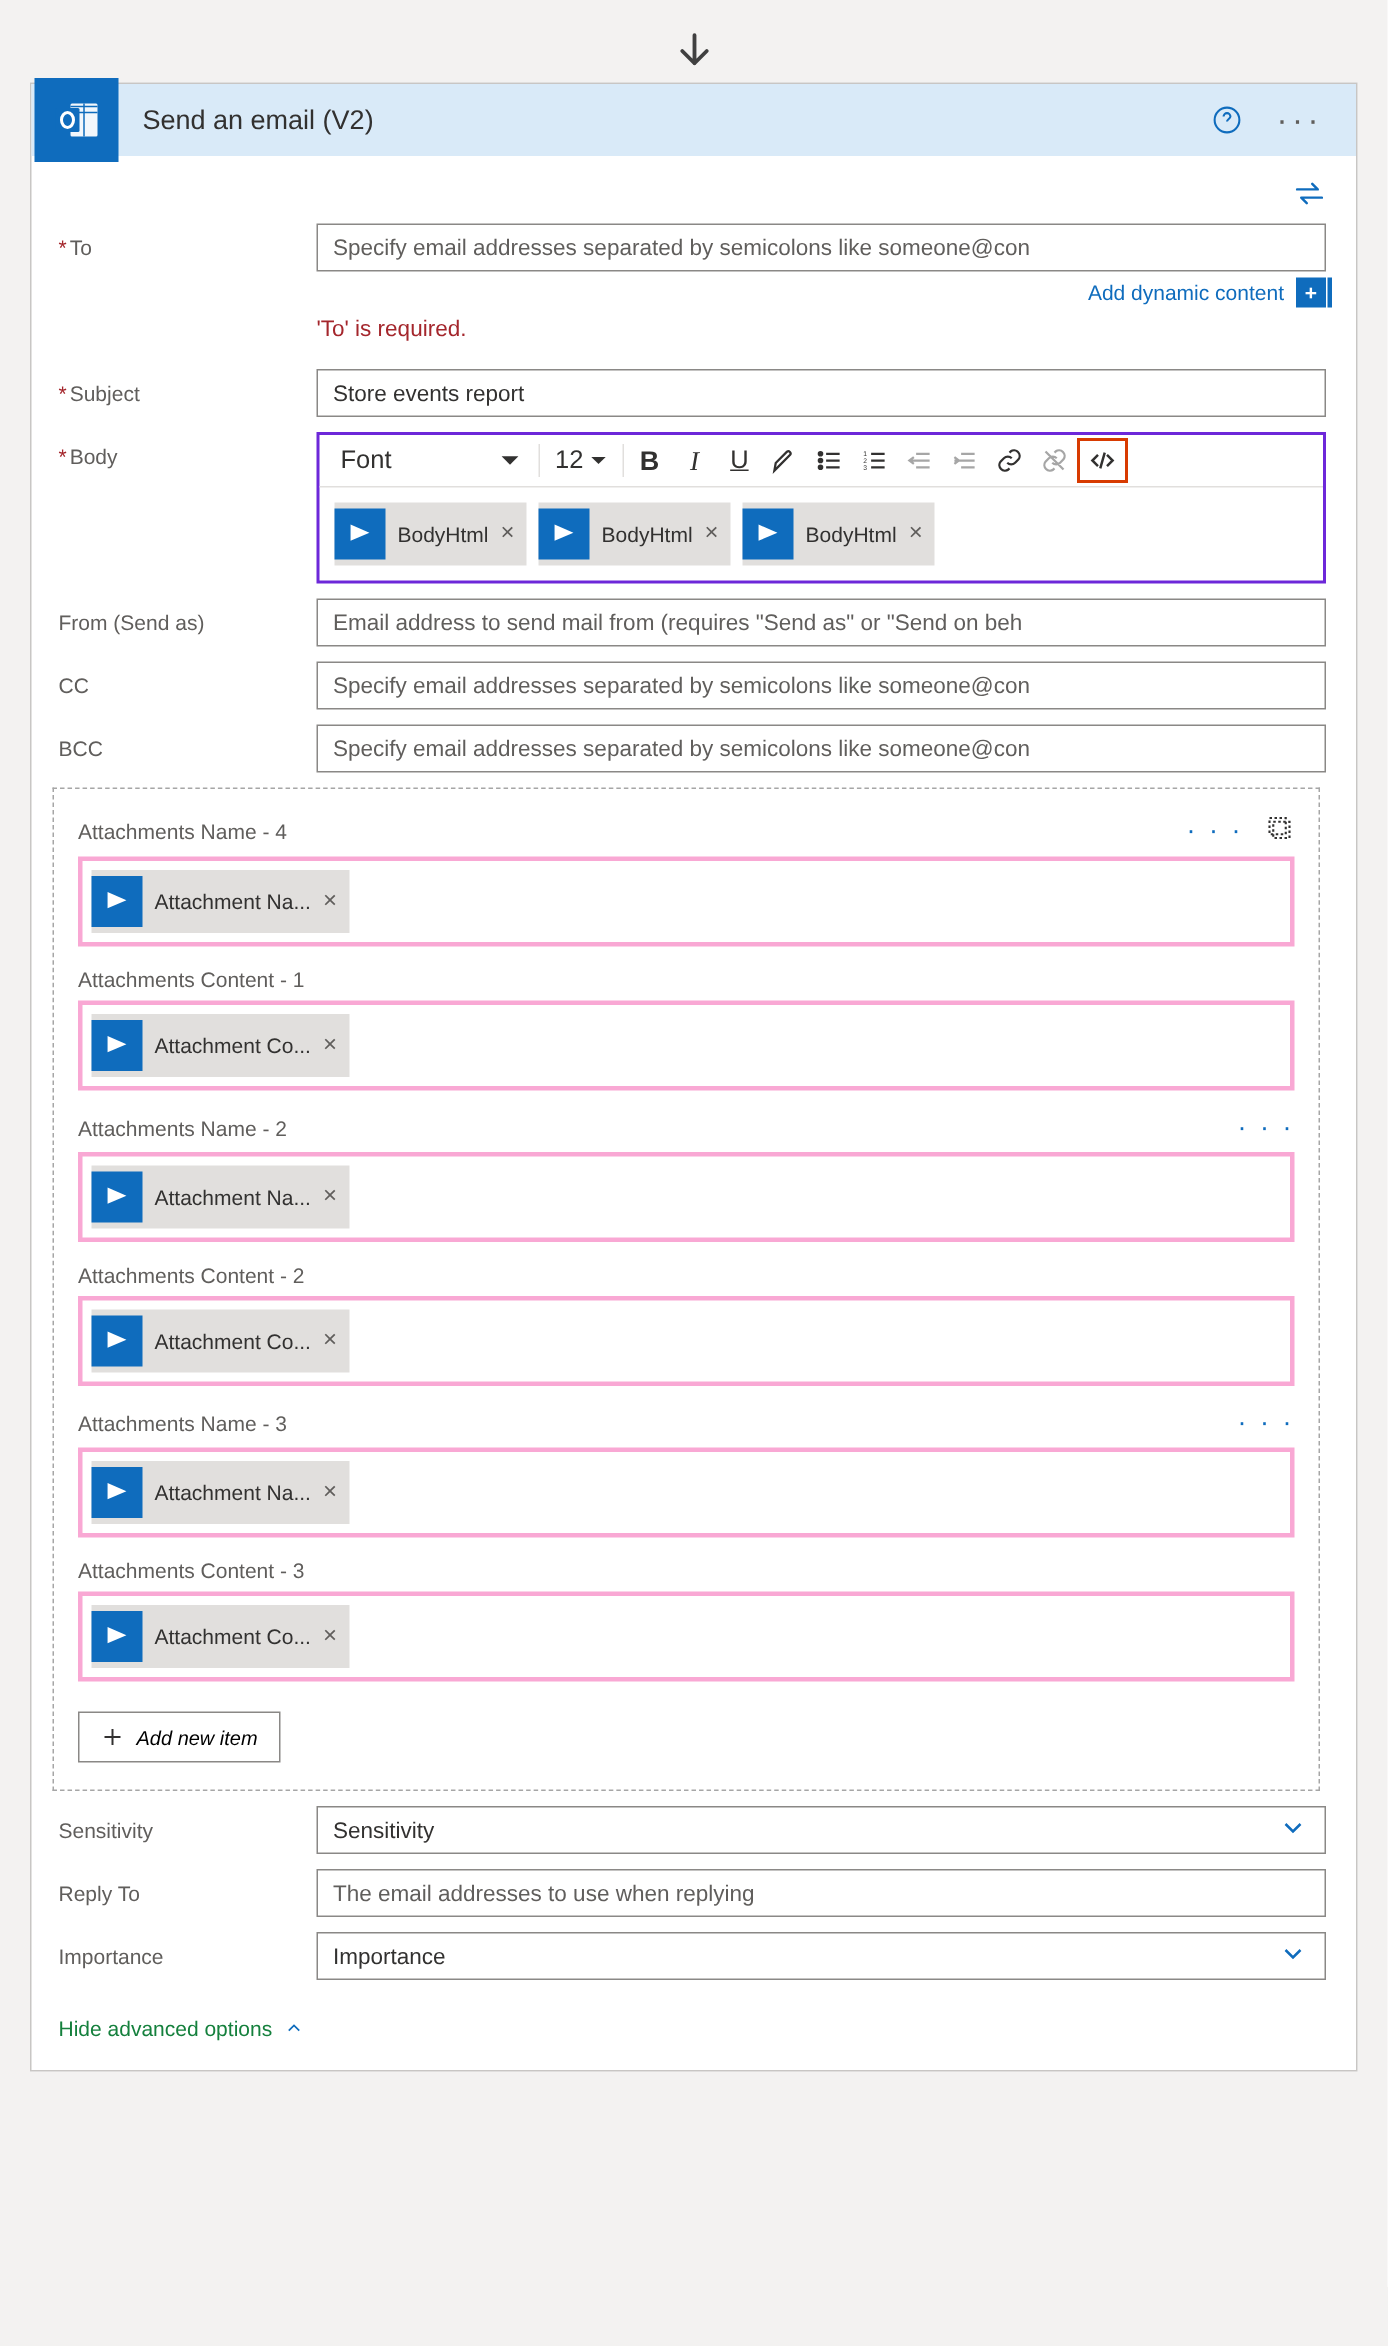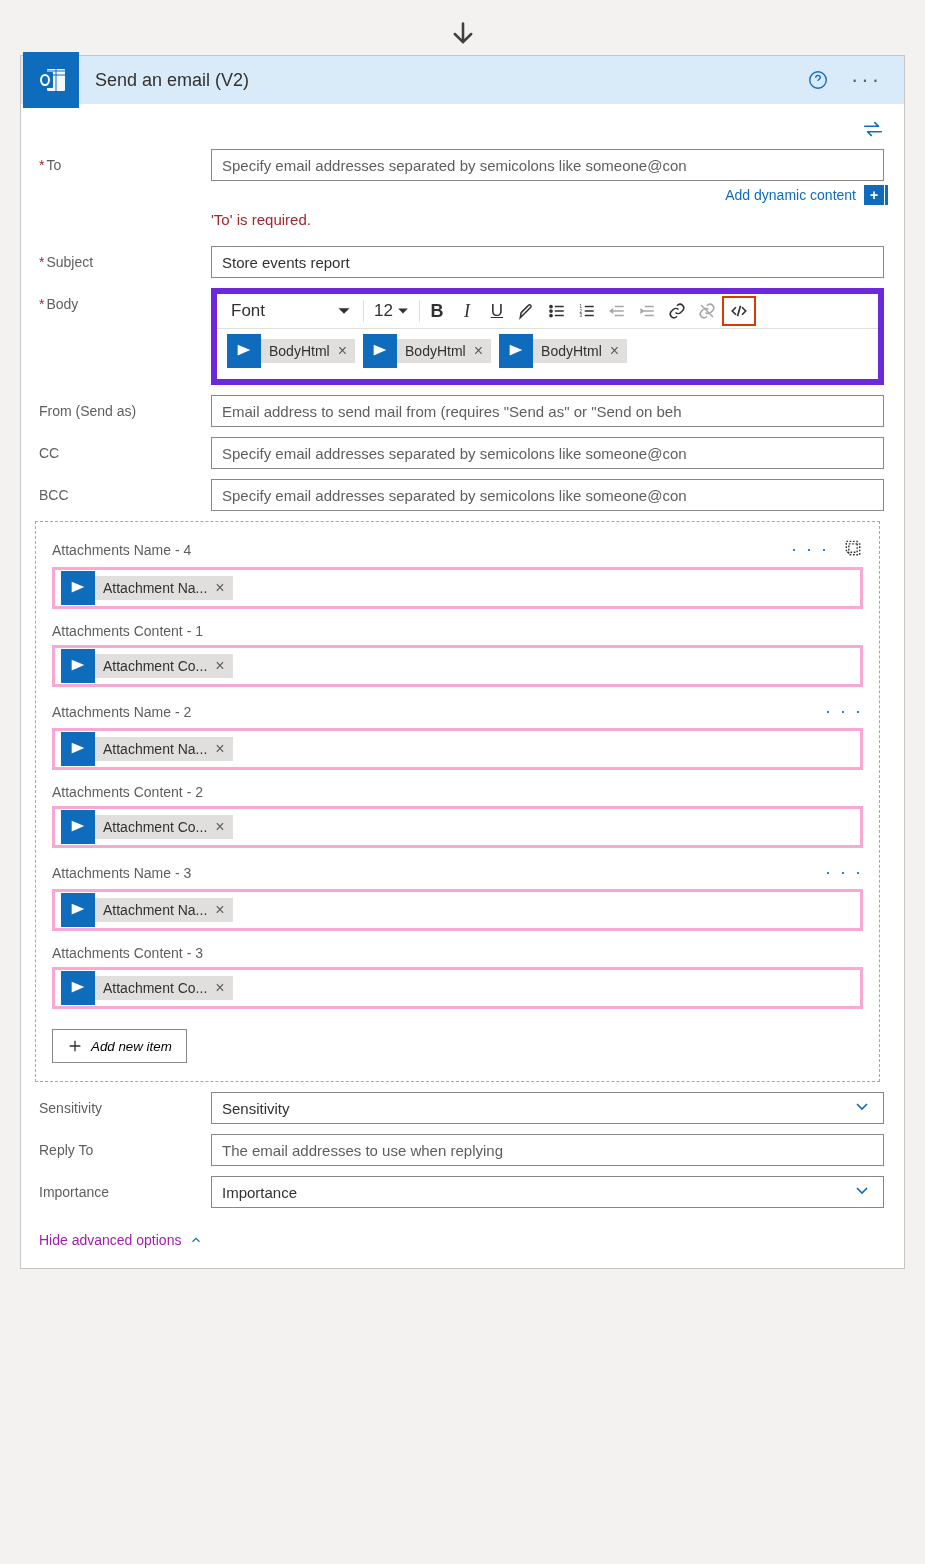--- a/index.html
+++ b/index.html
@@ -74,21 +74,21 @@
     position: relative;
   }
   .dynamic-plus::after {
     content: ""; position: absolute; right: -4px; top: 0; bottom: 0;
     width: 3px; background: #0F6CBD;
   }
 
   .error-text { color: #a4262c; margin: 6px 0 8px 0; font-size: 15px; }
 
   .body-editor {
-    border: 6px solid #6d28d9;
+    border: 2px solid #6d28d9;
     background: #fff;
     text-align: center;
   }
   .toolbar {
     display: flex; align-items: center;
     padding: 2px 4px;
     gap: 0;
     border-bottom: 1px solid #e1dfdd;
   }
   .tb-font {
@@ -103,21 +103,21 @@
   }
   .tb-btn.disabled { color: #a6a6a6; cursor: default; }
   .tb-btn.code { border: 2px solid #d83b01; width: 34px; height: 30px; }
   .tb-sep { width: 1px; height: 22px; background: #e1dfdd; margin: 0 2px; }
 
   .token-area { padding: 10px; display: flex; gap: 8px; flex-wrap: wrap; min-height: 50px; }
   .token {
     display: inline-flex; align-items: center;
     background: #e1dfdd;
     padding-right: 8px;
-    height: 24px;
+    height: 42px;
     gap: 8px;
     font-size: 14px;
     cursor: default;
   }
   .token .token-icon {
     width: 34px; height: 34px; background: #0F6CBD;
     display: flex; align-items: center; justify-content: center;
   }
   .token .token-x { cursor: pointer; color: #605e5c; font-size: 16px; }
 
@@ -147,21 +147,21 @@
 
   .select-wrap { position: relative; }
   .select-input { appearance: none; padding-right: 36px; cursor: pointer; }
   .select-chevron {
     position: absolute; right: 12px; top: 50%; transform: translateY(-50%);
     pointer-events: none;
   }
   .select-chevron svg { width: 20px; height: 20px; stroke: #0F6CBD; }
 
   .hide-adv {
-    color: #a21caf; cursor: pointer;
+    color: #15803d; cursor: pointer;
     display: inline-flex; align-items: center; gap: 8px;
     margin: 14px 0 0 8px;
   }
   .hide-adv svg { width: 14px; height: 14px; stroke: #0F6CBD; }
 
   svg { fill: none; }
   .icon-caret { fill: #323130; }
 </style>
 </head>
 <body>

